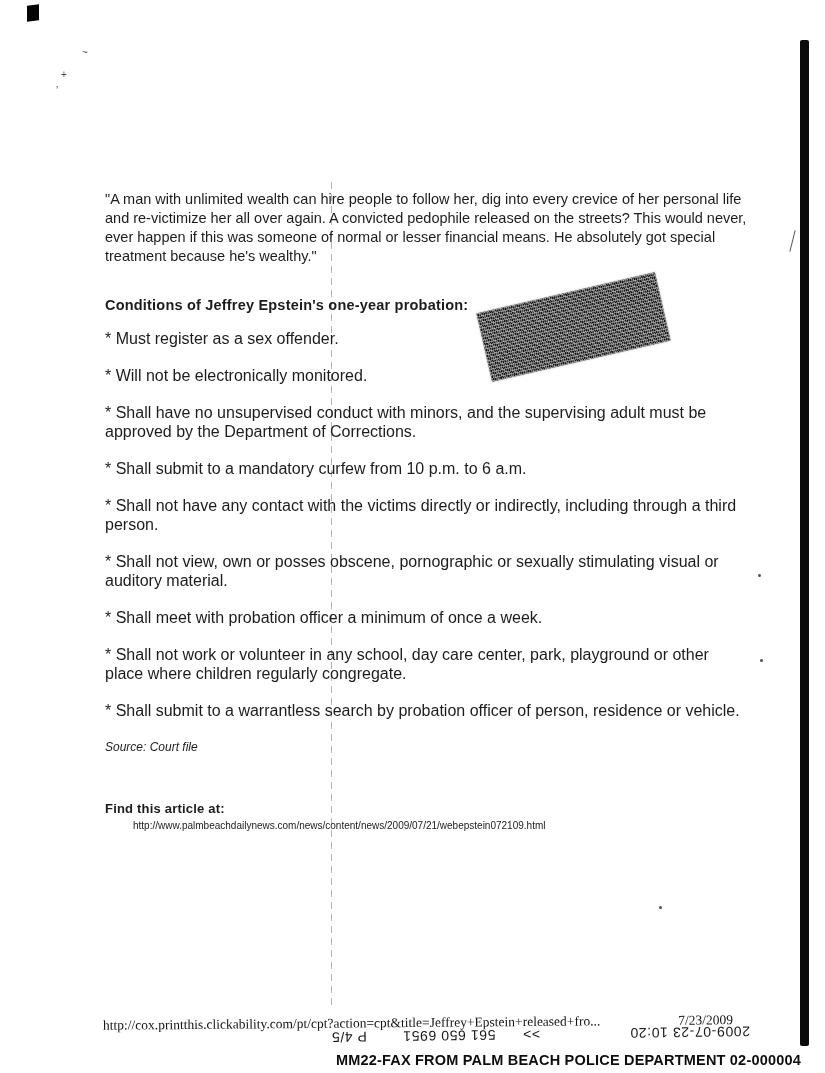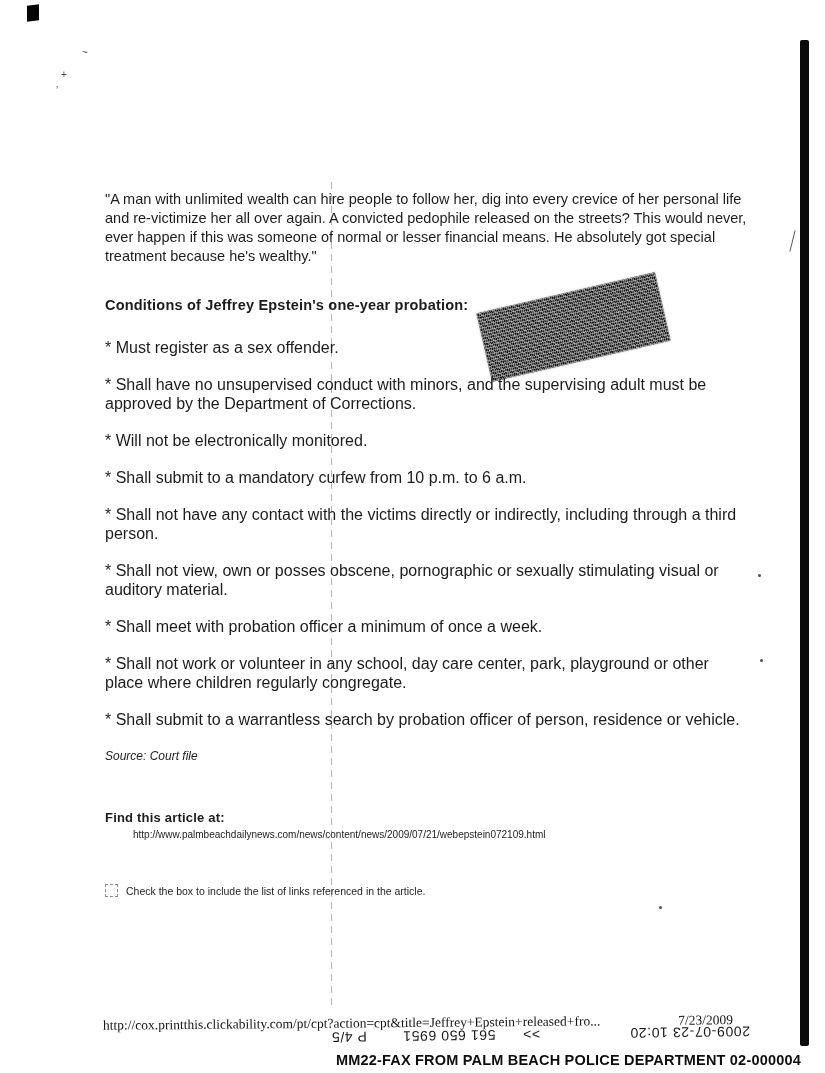--- a/index.html
+++ b/index.html
@@ -18,21 +18,21 @@
     position:absolute;left:331px;top:182px;width:1px;height:828px;
     background:repeating-linear-gradient(180deg, rgba(40,40,40,.35) 0 7px, rgba(40,40,40,0) 7px 12px);
   }
   .pen-mark{position:absolute;color:#4a4a4a;font-size:10px;line-height:1;}
   .speck{position:absolute;width:3px;height:3px;background:#4f4f4f;border-radius:50%;}
   .tick{position:absolute;width:1px;height:22px;background:#555;transform:rotate(14deg);}
 
   
   .content{position:absolute;left:105px;top:190px;width:645px;}
   .quote{font-size:14.5px;line-height:19px;margin:0 0 30px;}
-  .heading{font-size:14.5px;line-height:19px;font-weight:bold;margin:0 0 23px;letter-spacing:.2px;}
+  .heading{font-size:14.5px;line-height:19px;font-weight:bold;margin:0 0 14px;letter-spacing:.2px;}
   .cond{font-size:16px;line-height:19px;margin:0 0 18px;}
   .source{font-size:12px;line-height:19px;font-style:italic;margin:18px 0 0;}
 
   .noise-block{
     position:absolute;left:482px;top:292px;width:183px;height:70px;
     transform:rotate(-13deg);
     background-color:#181818;
     background-image:
       repeating-linear-gradient(0deg, rgba(255,255,255,.38) 0 1px, rgba(255,255,255,0) 1px 3px),
       repeating-linear-gradient(90deg, rgba(255,255,255,.30) 0 1px, rgba(255,255,255,0) 1px 2px),
@@ -83,40 +83,36 @@
   <div class="speck" style="left:659px;top:906px;"></div>
 
   <div class="noise-block"></div>
 
   <div class="content">
     <p class="quote">"A man with unlimited wealth can hire people to follow her, dig into every crevice of her personal life and re-victimize her all over again. A convicted pedophile released on the streets? This would never, ever happen if this was someone of normal or lesser financial means. He absolutely got special treatment because he's wealthy."</p>
 
     <p class="heading">Conditions of Jeffrey Epstein's one-year probation:</p>
 
     <p class="cond">* Must register as a sex offender.</p>
+    <p class="cond">* Will not be electronically monitored.</p>
     <p class="cond">* Shall have no unsupervised conduct with minors, and the supervising adult must be approved by the Department of Corrections.</p>
-    <p class="cond">* Will not be electronically monitored.</p>
     <p class="cond">* Shall submit to a mandatory curfew from 10 p.m. to 6 a.m.</p>
     <p class="cond">* Shall not have any contact with the victims directly or indirectly, including through a third person.</p>
     <p class="cond">* Shall not view, own or posses obscene, pornographic or sexually stimulating visual or auditory material.</p>
     <p class="cond">* Shall meet with probation officer a minimum of once a week.</p>
     <p class="cond">* Shall not work or volunteer in any school, day care center, park, playground or other place where children regularly congregate.</p>
     <p class="cond">* Shall submit to a warrantless search by probation officer of person, residence or vehicle.</p>
 
     <p class="source">Source: Court file</p>
 
     <div class="find-block">
       <div class="find-label">Find this article at:</div>
       <div class="find-url">http://www.palmbeachdailynews.com/news/content/news/2009/07/21/webepstein072109.html</div>
     </div>
 
-    <div class="checkbox-row">
-      <span class="checkbox"></span>
-      <span class="checkbox-label">Check the box to include the list of links referenced in the article.</span>
-    </div>
   </div>
 
   <div class="print-footer">
     <span>http://cox.printthis.clickability.com/pt/cpt?action=cpt&amp;title=Jeffrey+Epstein+released+fro...</span>
     <span>7/23/2009</span>
   </div>
 
   <div class="fax-stamp">2009-07-23 10:20                    &gt;&gt;      561 650 6951        P 4/5</div>
 
   <div class="exhibit-label">MM22-FAX FROM PALM BEACH POLICE DEPARTMENT 02-000004</div>

